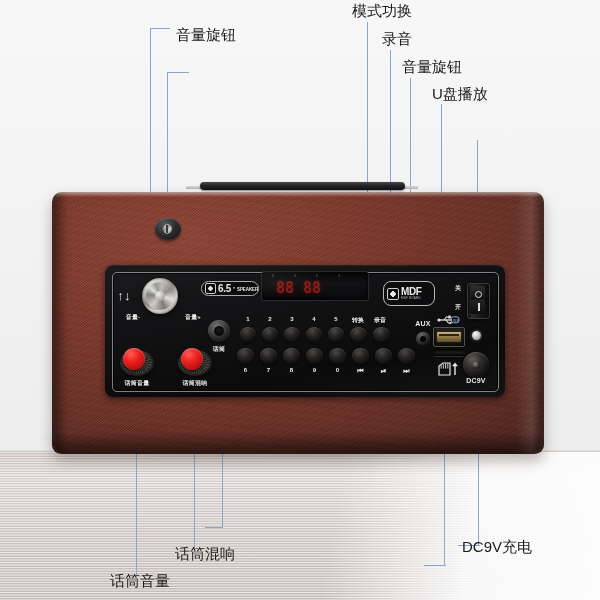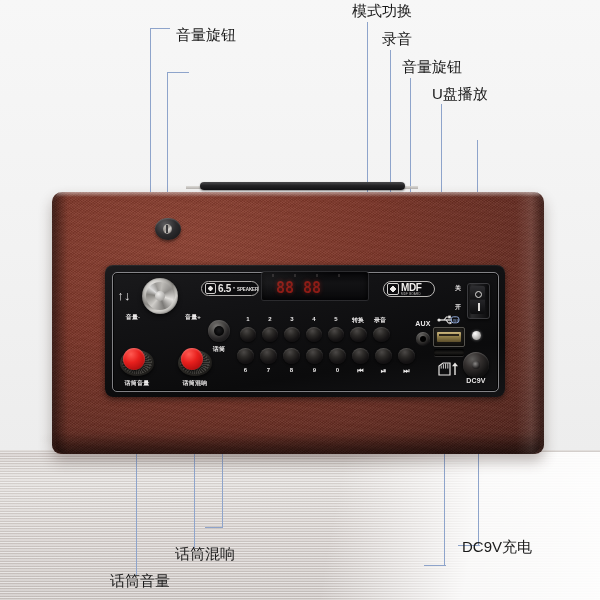--- a/index.html
+++ b/index.html
@@ -104,21 +104,21 @@
     overflow:hidden;}
   .display .segs{position:absolute;left:14px;top:7px;display:flex;gap:7px;align-items:center;}
   .display .seg{color:#8d1c16;font-family:"DejaVu Sans Mono","Liberation Mono",monospace;
     font-size:15px;font-weight:bold;letter-spacing:0px;text-shadow:0 0 4px rgba(190,40,30,0.45);}
   .display .dots{position:absolute;left:10px;top:2px;width:86px;height:3px;
     background:repeating-linear-gradient(90deg,rgba(150,140,140,0.22) 0 2px, transparent 2px 22px);}
   .display-glare{position:absolute;left:262px;top:272px;width:106px;height:28px;
     background:linear-gradient(160deg,rgba(255,255,255,0.07) 0%,rgba(255,255,255,0.0) 42%);}
 
   
-  .badge-mdf{position:absolute;left:383px;top:281px;width:52px;height:16px;border-radius:8px;
+  .badge-mdf{position:absolute;left:383px;top:281px;width:52px;height:25px;border-radius:8px;
     border:1px solid #b9b7b5;background:#0d0d0f;display:flex;align-items:center;padding:0 3px;box-sizing:border-box;gap:2px;}
   .badge-mdf-ico{width:10px;height:10px;border-radius:2px;border:1px solid #d2d0ce;
     background:radial-gradient(circle at 50% 50%,#e9e7e5 0 36%,#0d0d0f 38% 100%);flex:0 0 auto;}
   .badge-mdf-t{color:#efedeb;font-size:10px;font-weight:bold;letter-spacing:-.4px;line-height:9px;}
   .badge-mdf-s{color:#bdbbb9;font-size:3px;letter-spacing:.2px;line-height:4px;}
 
   
   .mic-jack{position:absolute;left:208px;top:320px;width:22px;height:22px;border-radius:50%;
     background:radial-gradient(circle at 40% 32%, #7e7c7a 0%, #4b4947 34%, #262425 60%, #0c0c0d 100%);
     box-shadow:inset 0 1px 2px rgba(255,255,255,0.18), 0 1px 2px rgba(0,0,0,0.6);}

